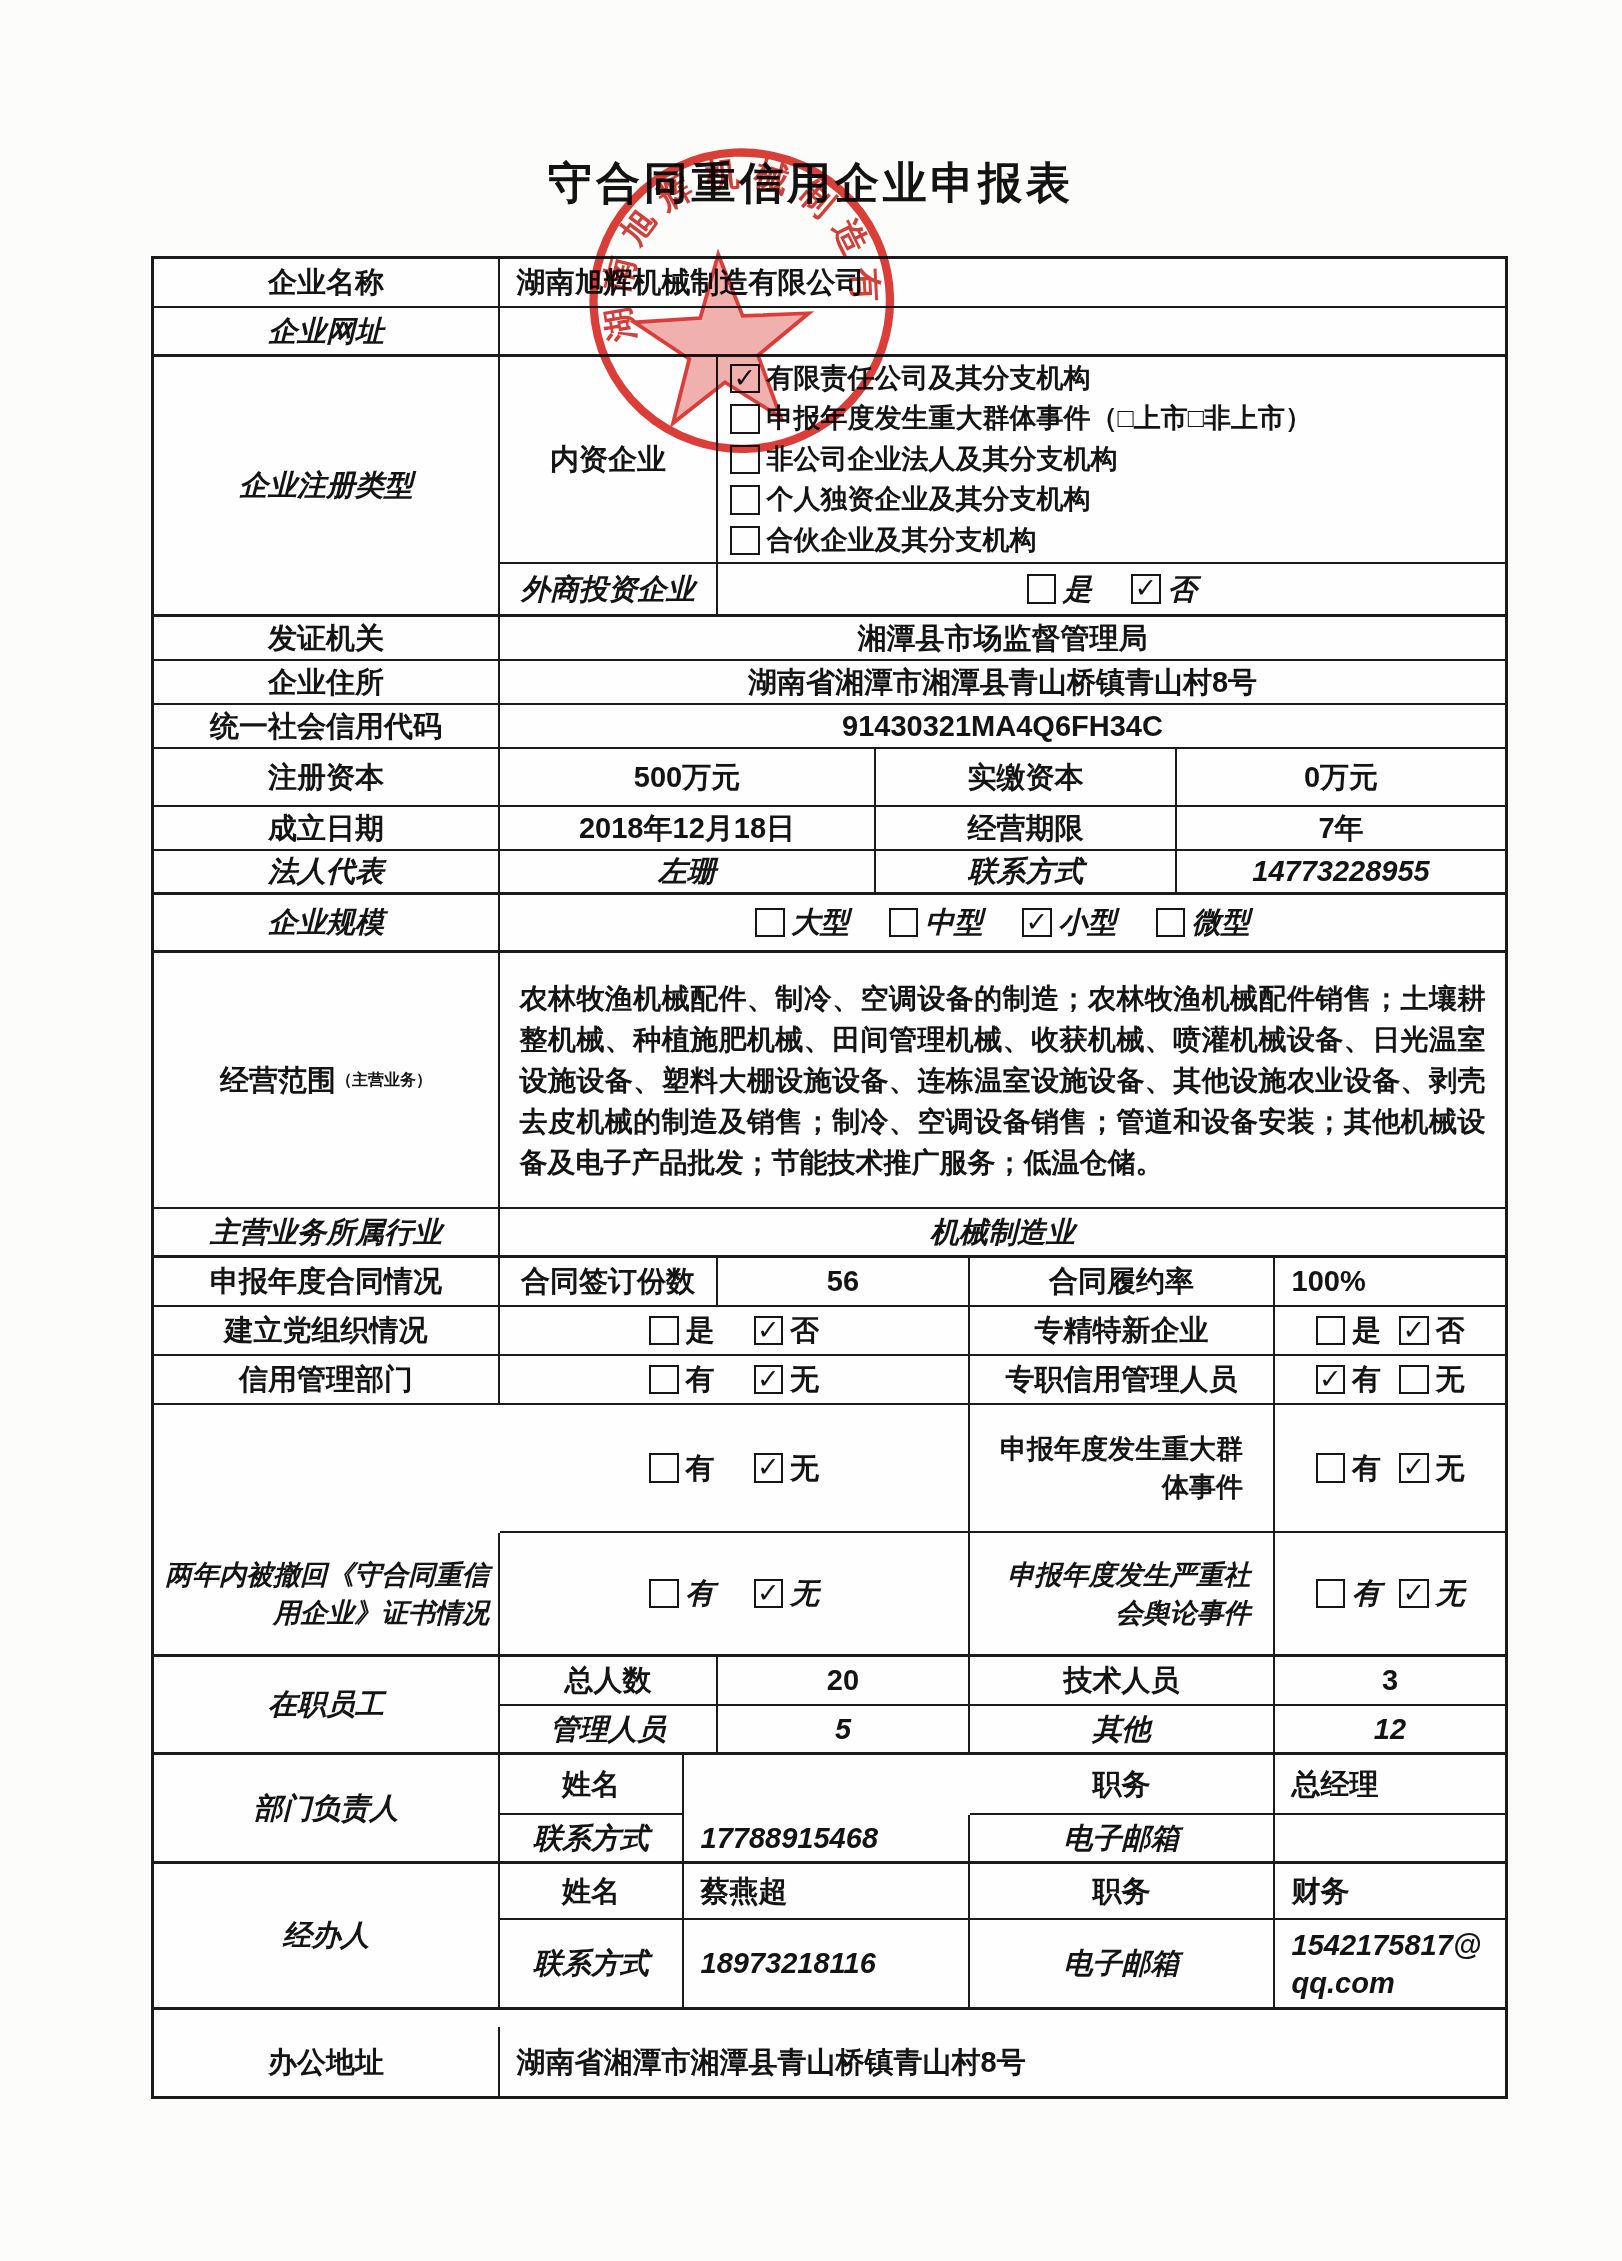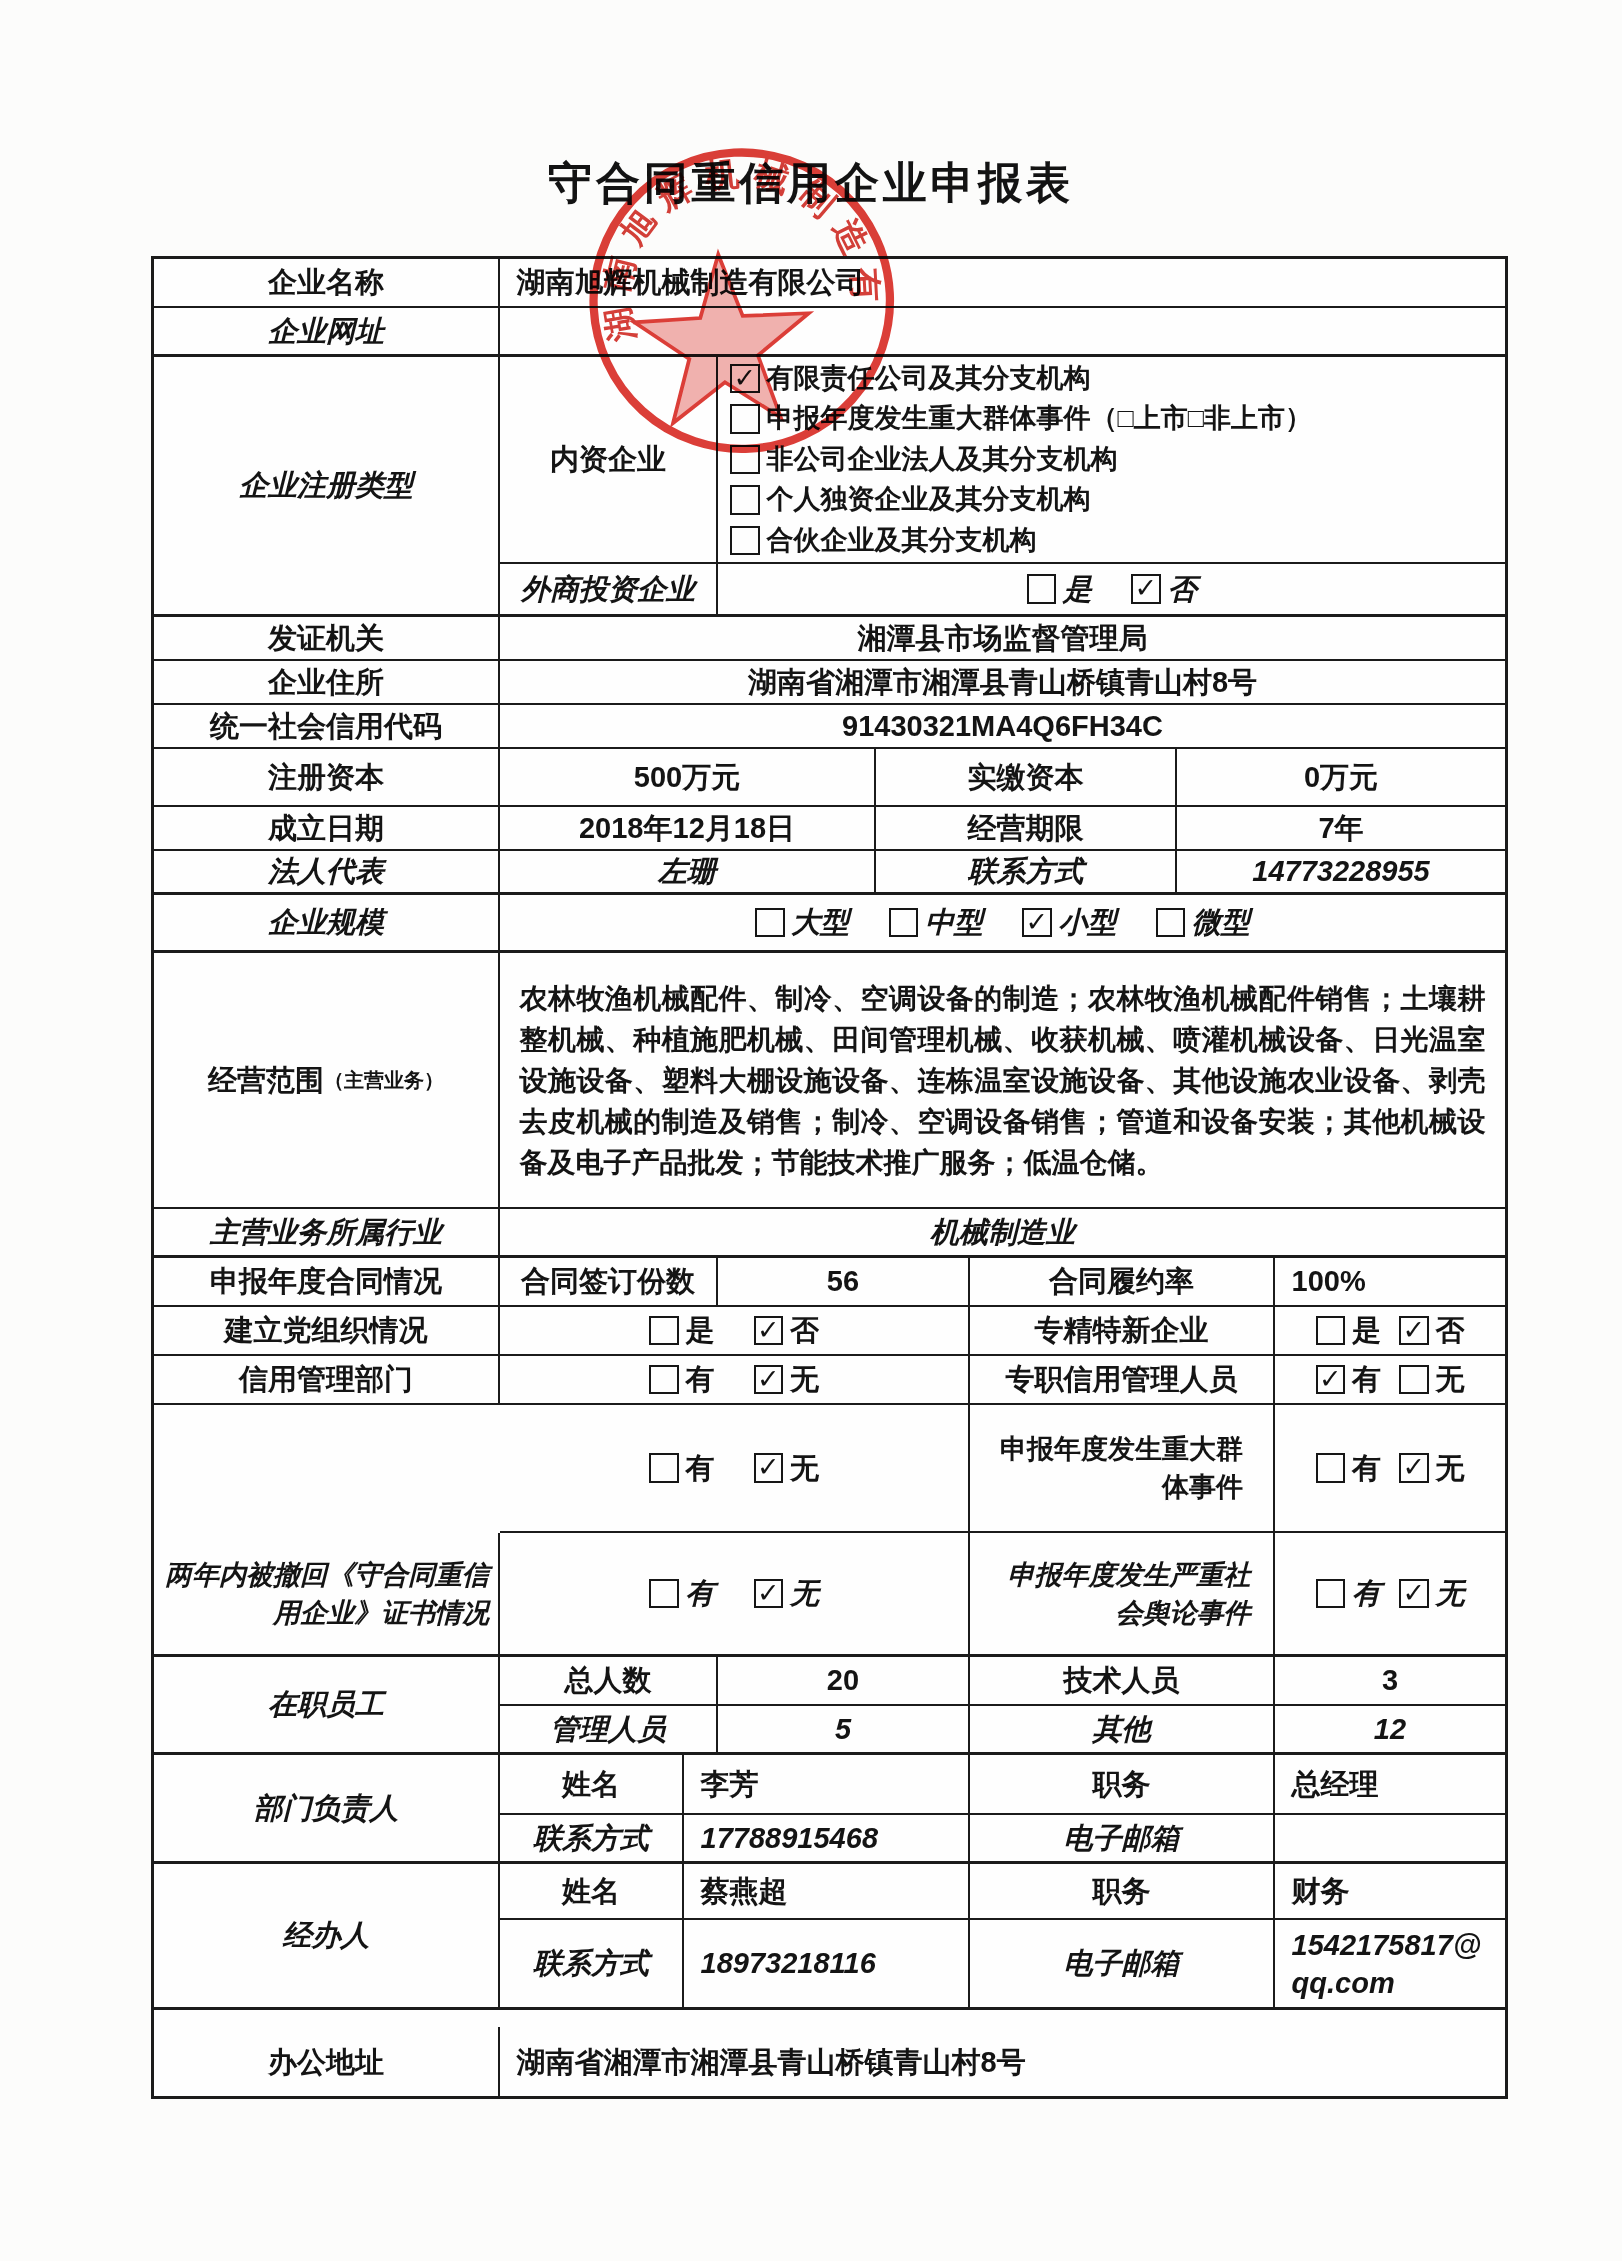--- a/index.html
+++ b/index.html
@@ -38,21 +38,21 @@
     padding: 1.5px 9px;
     overflow: hidden;
     line-height: 1.32;
   }
   .cell.lc { border-right: none; }
   .cell.lr { border-bottom: none; margin-top: 17px; }
   .cell.tb { border-bottom-width: 3.8px; font-style: italic; }
   .cell.left { justify-content: flex-start; text-align: left; padding-left: 16.6px; }
   .cell.small-lh { font-size: 27px; line-height: 38px; }
   .lbl { font-weight: 700; text-align: right; }
-  .sub-lbl { font-size: 20px; font-weight: 700; }
+  .sub-lbl { font-size: 16px; font-weight: 700; }
   .cb {
     display: inline-flex; align-items: center; justify-content: center;
     width: 25.6px; height: 25.6px;
     border: 2.6px solid #161616;
     margin-right: 6.8px; flex: none;
     font-size: 27px; font-weight: 700; line-height: 1;
   }
   .cb-pair { display: inline-flex; align-items: center; margin: 0 19.6px; }
   .opt-line { display: flex; align-items: center; height: 41px; font-size: 27px; white-space: nowrap; }
   .options-cell {
@@ -279,21 +279,20 @@
     <div class="cell" style="grid-area:19/4/20/6">20</div>
     <div class="cell lbl" style="grid-area:19/6/20/8">技术人员</div>
     <div class="cell lc" style="grid-area:19/8/20/9">3</div>
     <div class="cell lbl tb" style="grid-area:20/2/21/4">管理人员</div>
     <div class="cell tb" style="grid-area:20/4/21/6">5</div>
     <div class="cell lbl tb" style="grid-area:20/6/21/8">其他</div>
     <div class="cell lc tb" style="grid-area:20/8/21/9">12</div>
 
     <div class="cell lbl tb" style="grid-area:21/1/23/2">部门负责人</div>
     <div class="cell lbl" style="grid-area:21/2/22/3">姓名</div>
-    <div class="cell left" style="grid-area:21/3/22/6">李芳</div>
     <div class="cell lbl" style="grid-area:21/6/22/8">职务</div>
     <div class="cell left lc" style="grid-area:21/8/22/9">总经理</div>
     <div class="cell lbl tb" style="grid-area:22/2/23/3">联系方式</div>
     <div class="cell left tb" style="grid-area:22/3/23/6">17788915468</div>
     <div class="cell lbl tb" style="grid-area:22/6/23/8">电子邮箱</div>
     <div class="cell left lc tb" style="grid-area:22/8/23/9"></div>
 
     <div class="cell lbl tb" style="grid-area:23/1/25/2">经办人</div>
     <div class="cell lbl" style="grid-area:23/2/24/3">姓名</div>
     <div class="cell left" style="grid-area:23/3/24/6">蔡燕超</div>

